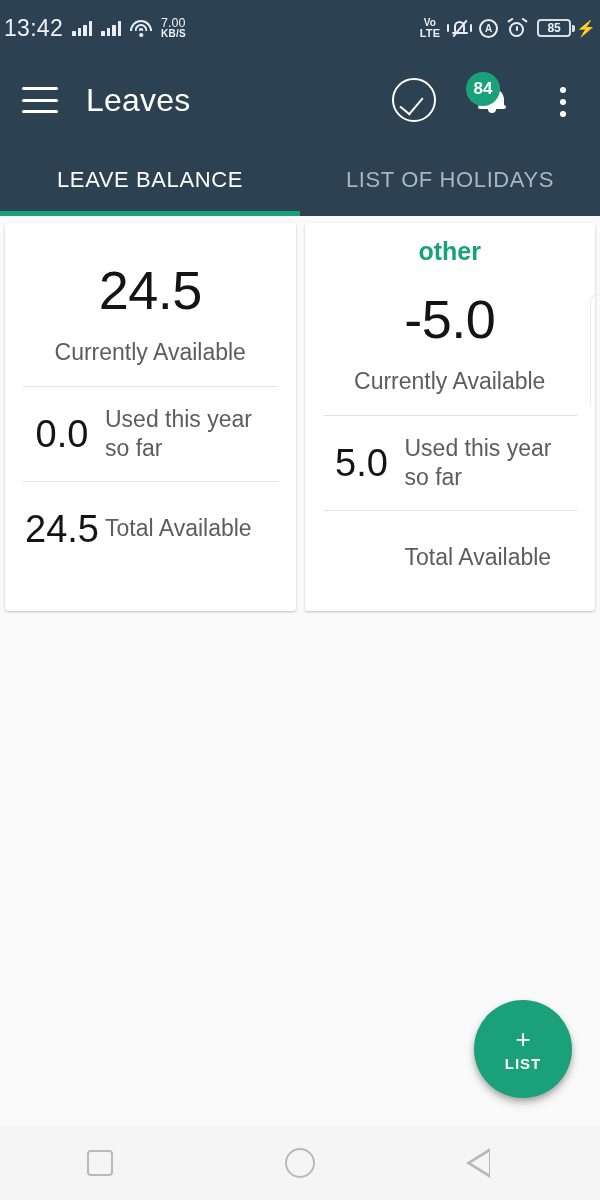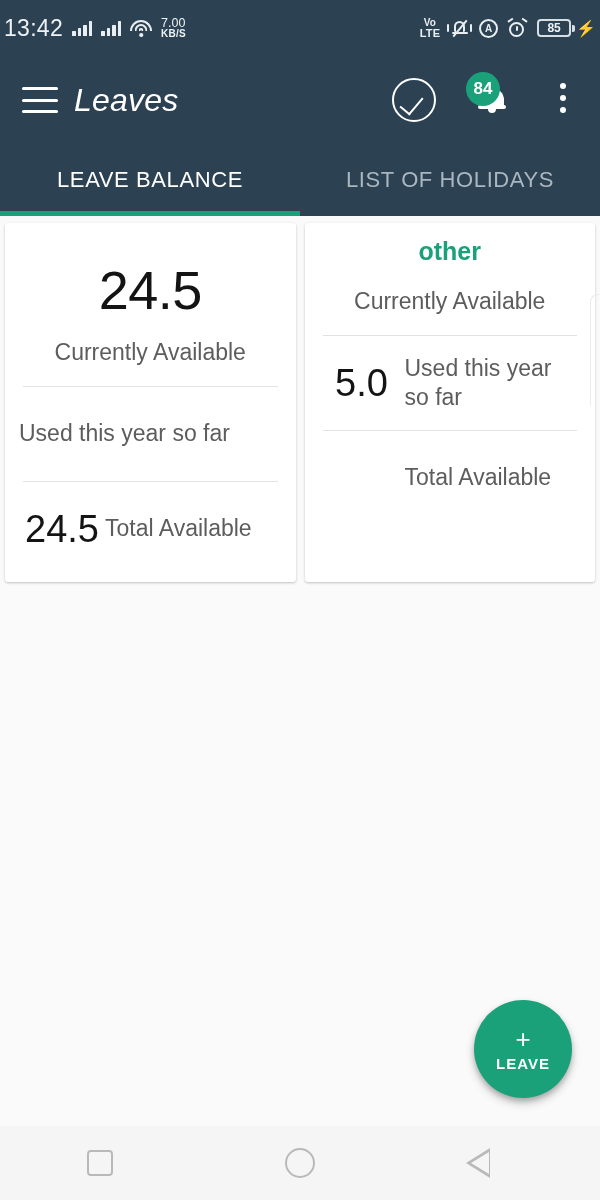--- a/index.html
+++ b/index.html
@@ -69,23 +69,23 @@
   .batt-body span { font-size:12px; font-weight:700; color:#eef2f5; }
   .batt-cap { width:3px; height:7px; background:#d7dee4; border-radius:0 2px 2px 0; margin-left:1px;}
   .bolt { font-size:16px; color:#eef2f5; margin-left:1px; }
 
   
   .appbar { height:88px; background:#2c4151;
     display:flex; align-items:center; padding:0 22px; }
   .hamburger { width:36px; height:26px; display:flex; flex-direction:column;
     justify-content:space-between; cursor:pointer; }
   .hamburger i { display:block; height:3px; background:#fff; border-radius:2px; }
-  .apptitle { color:#fff; font-size:32px; font-weight:400; margin-left:16px; letter-spacing:.2px;font-style:italic; }
+  .apptitle { color:#fff; font-size:32px; font-weight:400; margin-left:28px; letter-spacing:.2px; }
   .ab-spacer { flex:1; }
-  .ab-actions { display:flex; align-items:flex-start; gap:34px; }
+  .ab-actions { display:flex; align-items:flex-end; gap:34px; }
 
   .check-circle { width:44px; height:44px; border:2.6px solid #fff; border-radius:50%;
     position:relative; cursor:pointer; }
   .check-circle::after { content:""; position:absolute; left:11px; top:12px;
     width:11px; height:20px; border:2.8px solid #fff; border-top:none; border-left:none;
     transform:rotate(40deg); }
 
   .bell-wrap { position:relative; width:44px; height:44px; cursor:pointer; }
   .bell-icon { position:absolute; left:8px; top:8px; width:28px; height:26px; }
   .bell-icon .dome { position:absolute; left:2px; top:2px; width:24px; height:19px;
@@ -253,51 +253,53 @@
   </div>
 
   <div class="content">
     <div class="cards">
 
       <div class="card">
         <div class="big-num">24.5</div>
         <div class="sub-label">Currently Available</div>
         <div class="divider"></div>
         <div class="row">
+          <div class="num">0.0</div>
           <div class="txt">Used this year so far</div>
         </div>
         <div class="divider"></div>
         <div class="row">
           <div class="num">24.5</div>
           <div class="txt">Total Available</div>
         </div>
       </div>
 
       <div class="card">
         <div class="card-title">other</div>
+        <div class="big-num">-5.0</div>
         <div class="sub-label">Currently Available</div>
         <div class="divider"></div>
         <div class="row">
           <div class="num">5.0</div>
           <div class="txt">Used this year so far</div>
         </div>
         <div class="divider"></div>
         <div class="row">
           <div class="num empty"></div>
           <div class="txt">Total Available</div>
         </div>
       </div>
 
     </div>
 
     <div class="panel-edge"></div>
 
     <div class="fab">
       <div class="plus">+</div>
-      <div class="lbl">LEAVE</div>
+      <div class="lbl">LIST</div>
     </div>
   </div>
 
   <div class="navbar">
     <div class="nav-btn">
       <div class="nav-square"></div>
     </div>
     <div class="nav-btn">
       <div class="nav-circle"></div>
     </div>

